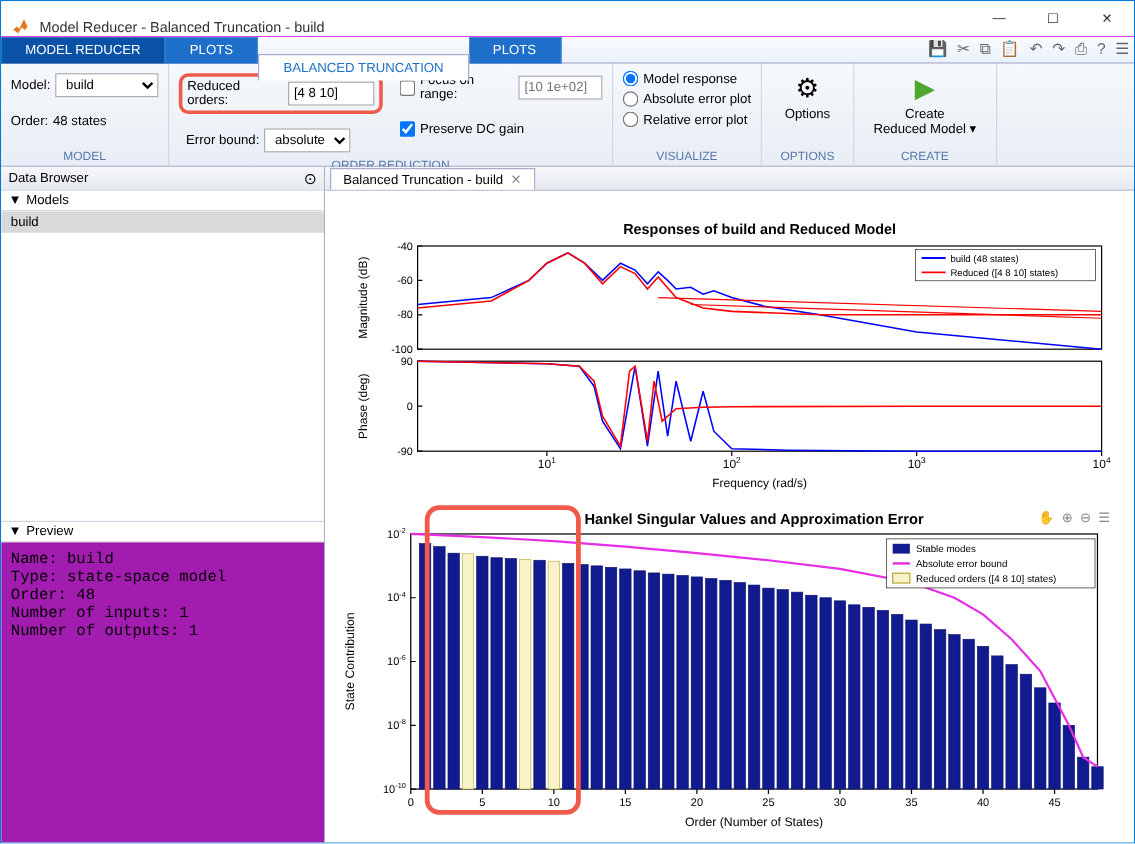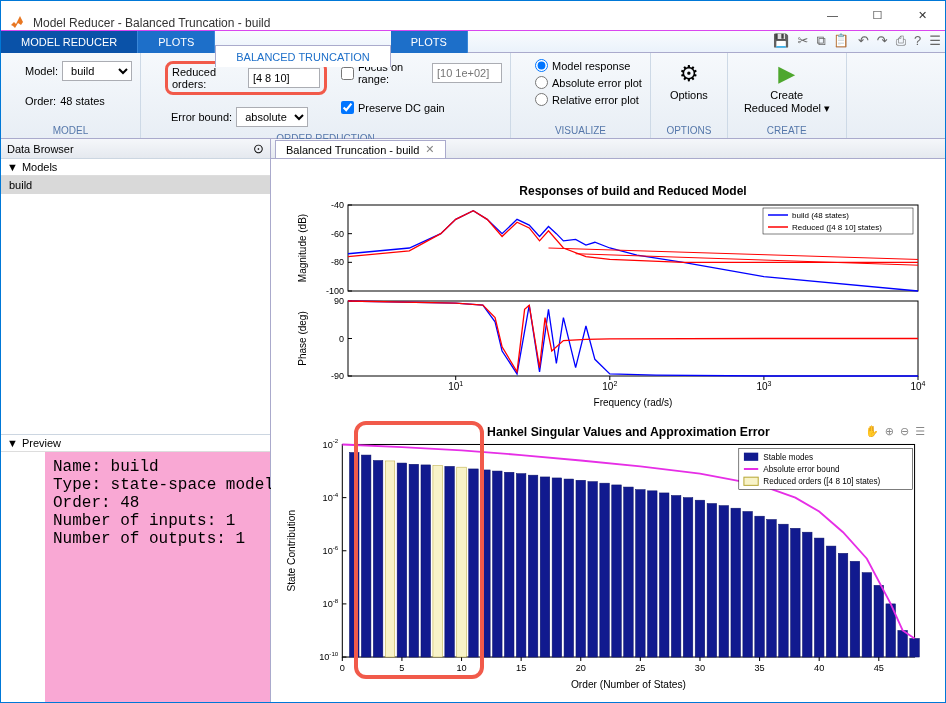--- a/index.html
+++ b/index.html
@@ -15,34 +15,34 @@
 .ribbon-tab.first { background: #0a52a8; }
 .ribbon-tab.active { background: #fff; color: #1d6fc9; border-top: 1px solid #aac; border-left: 1px solid #aac; border-right: 1px solid #aac; position: relative; top: 14px; }
 .ribbon-tab.view { background: #1d6fc9; }
 .ribbon-right-icons { position: absolute; right: 4px; top: 2px; display: flex; gap: 8px; }
 .ribbon-right-icons span { color: #666; font-size: 13px; cursor: pointer; }
 .toolstrip { height: 86px; background: linear-gradient(#f6f9fc, #e8eef5); display: flex; border-bottom: 1px solid #aac; }
 .ts-group { border-right: 1px solid #cdd9e6; display: flex; flex-direction: column; padding: 4px 8px 0; }
 .ts-group-content { flex: 1; display: flex; align-items: flex-start; gap: 6px; }
 .ts-group-label { text-align: center; font-size: 10px; color: #5577aa; padding: 2px 0; }
 .ts-row { display: flex; align-items: center; gap: 4px; margin-bottom: 4px; font-size: 11px; }
-.ts-col { display: flex; flex-direction: column; gap: 2px; padding-top: 4px; margin-left: 16px; }
+.ts-col { display: flex; flex-direction: column; gap: 2px; padding-top: 4px; }
 .ts-select, .ts-input { font-size: 11px; padding: 1px 4px; border: 1px solid #abadb3; background: #fff; height: 20px; }
 .reduced-orders-highlight { border: 3px solid #f15a4a; border-radius: 8px; padding: 2px 4px; display: inline-flex; align-items: center; gap: 4px; }
 .radio-row { display: flex; align-items: center; gap: 4px; font-size: 11px; margin-bottom: 2px; }
 .big-btn { display: flex; flex-direction: column; align-items: center; padding: 4px 8px; cursor: pointer; font-size: 11px; text-align: center; min-width: 60px; }
 .big-btn .icon { font-size: 22px; margin-bottom: 2px; }
 .main-content { flex: 1; display: flex; overflow: hidden; }
 .data-browser { width: 270px; border-right: 1px solid #aac; display: flex; flex-direction: column; background: #f5f5f5; }
 .db-header { height: 20px; background: linear-gradient(#f5f7fa, #e5e9ef); border-bottom: 1px solid #ccd6e1; padding: 0 6px; display: flex; align-items: center; justify-content: space-between; font-size: 11px; }
 .db-section-header { background: #fff; border-bottom: 1px solid #ddd; padding: 2px 6px; font-size: 11px; display: flex; align-items: center; gap: 4px; }
 .db-models-list { flex: 1; background: #fff; overflow: auto; border-bottom: 1px solid #ccd6e1; }
 .model-item { padding: 3px 8px; background: #d9d9d9; font-size: 11px; }
 .db-preview { height: 250px; background: #fff; display: flex; flex-direction: column; }
-.preview-text { padding: 6px 8px; font-family: "Courier New", monospace; font-size: 16px; white-space: pre; flex: 1; background: #f9a8d4; margin-left: 44px; }
+.preview-text { padding: 6px 8px; font-family: "Courier New", monospace; font-size: 13px; white-space: pre; flex: 1; background: #a21caf; }
 .plot-area { flex: 1; background: #fff; display: flex; flex-direction: column; overflow: hidden; }
 .plot-tab-strip { height: 20px; border-bottom: 1px solid #aac; display: flex; align-items: flex-end; padding-left: 4px; background: linear-gradient(#f5f7fa, #e5e9ef); }
 .plot-tab { padding: 2px 10px; font-size: 11px; background: #fff; border: 1px solid #aac; border-bottom: none; display: flex; align-items: center; gap: 6px; }
 .plot-tab .tab-close { color: #888; }
 .plots-container { flex: 1; padding: 22px 10px; background:#fff; overflow:hidden; display:flex; flex-direction:column;}
 .plot1,.plot2 { width:100%; }
 .plot1 { flex:0 0 240px; }
 .plot2 { flex:1; }
 .hsv-highlight { position: absolute; border: 4px solid #f15a4a; border-radius: 12px; pointer-events: none; z-index: 100; }
 svg text { font-family: Arial, sans-serif; }

